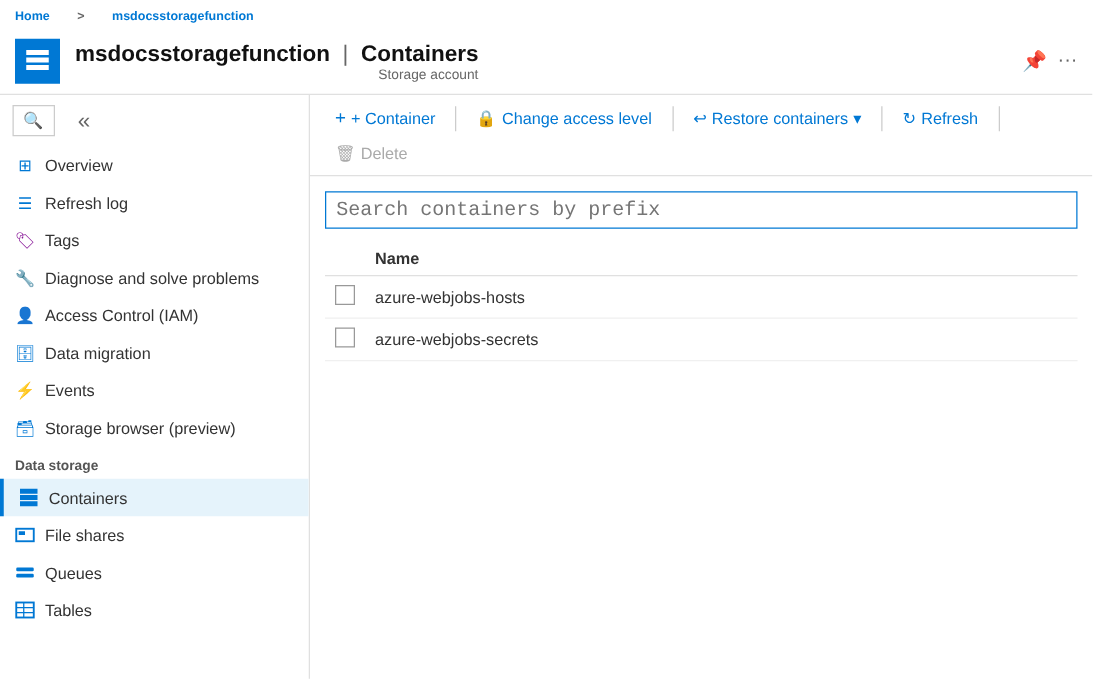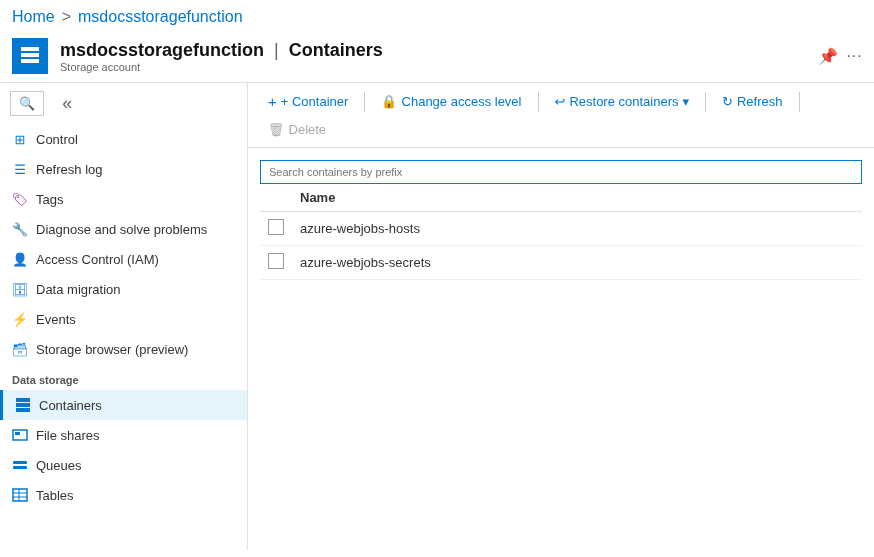--- a/index.html
+++ b/index.html
@@ -1,19 +1,19 @@
 <!DOCTYPE html>
 <html><head>
   <meta charset="utf-8">
   <style>
     * { box-sizing: border-box; margin: 0; padding: 0; }
     body { font-family: 'Segoe UI', sans-serif; font-size: 13px; color: #333; background: #fff; width: 874px; height: 557px; overflow: hidden; }
 
     
-    .breadcrumb { display: flex; align-items: center; padding: 8px 12px; font-size: 16px; color: #0078d4; gap: 7px; }
+    .breadcrumb { display: flex; align-items: center; padding: 8px 12px; font-size: 10px; color: #0078d4; gap: 22px; font-weight: bold; }
     .breadcrumb span { color: #666; }
 
     
     .header { display: flex; align-items: center; padding: 4px 12px 8px 12px; gap: 12px; border-bottom: 1px solid #e0e0e0; }
     .header-icon { width: 36px; height: 36px; background: #0078d4; display: flex; align-items: center; justify-content: center; flex-shrink: 0; }
     .header-icon svg { fill: white; }
     .header-title { font-size: 18px; font-weight: 600; color: #111; }
     .header-divider { color: #666; font-size: 18px; margin: 0 4px; }
     .header-actions { display: flex; align-items: center; gap: 8px; margin-left: auto; }
     .header-pin { color: #666; cursor: pointer; font-size: 16px; }
@@ -38,21 +38,21 @@
     
     .toolbar { display: flex; align-items: center; padding: 6px 12px; gap: 4px; border-bottom: 1px solid #e0e0e0; flex-wrap: wrap; }
     .toolbar-btn { display: flex; align-items: center; gap: 4px; padding: 4px 8px; cursor: pointer; color: #0078d4; font-size: 13px; background: none; border: none; }
     .toolbar-sep { width: 1px; height: 20px; background: #ccc; margin: 0 4px; }
     .toolbar-btn.disabled { color: #aaa; cursor: default; }
 
     
     .content { flex: 1; padding: 12px; overflow-y: auto; }
 
     
-    .container-search { width: 100%; border: 1.5px solid #0078d4; padding: 5px 8px; font-size: 11px; outline: none; color: #888; }
+    .container-search { width: 100%; border: 1.5px solid #0078d4; padding: 5px 8px; font-size: 16px; outline: none; margin-bottom: 10px; color: #888; font-family: Liberation Mono, monospace; }
 
     
     .table { width: 100%; border-collapse: collapse; }
     .table th { text-align: left; padding: 6px 8px; font-weight: 600; font-size: 13px; color: #333; border-bottom: 1px solid #e0e0e0; }
     .table td { padding: 7px 8px; border-bottom: 1px solid #f0f0f0; font-size: 13px; color: #333; }
 
     .row-check { width: 16px; height: 16px; border: 1px solid #999; display: inline-block; flex-shrink: 0; background: #fff; cursor: pointer; }
     .check-cell { width: 30px; }
 
     .highlighted-row td { border: 2px solid #c00; }
@@ -84,41 +84,41 @@
       <rect x="2" y="8" width="18" height="4" fill="white"></rect>
       <rect x="2" y="14" width="18" height="4" fill="white"></rect>
     </svg>
   </div>
   <div>
     <div style="display:flex;align-items:center;gap:6px;">
       <span class="header-title">msdocsstoragefunction</span>
       <span class="header-divider">|</span>
       <span class="header-title">Containers</span>
     </div>
-    <div style="font-size:11px;color:#666;">Storage account</div>
+    <div style="font-size:11px;color:#666;text-align:right;">Storage account</div>
   </div>
   <div class="header-actions">
     <span class="header-pin" title="Pin">📌</span>
     <span class="header-more" title="More">···</span>
   </div>
 </div>
 
 <div class="layout">
 
   <div class="sidebar">
     <div style="display:flex;align-items:center;">
       <div class="search-box">
         <span style="color:#666;font-size:13px;">🔍</span>
       </div>
       <span style="padding:0 8px;color:#666;cursor:pointer;font-size:18px;">«</span>
     </div>
 
     <div class="nav-item">
       <span class="icon icon-blue">⊞</span>
-      <span>Control</span>
+      <span>Overview</span>
     </div>
     <div class="nav-item">
       <span class="icon icon-blue">☰</span>
       <span>Refresh log</span>
     </div>
     <div class="nav-item">
       <span class="icon icon-purple">🏷</span>
       <span>Tags</span>
     </div>
     <div class="nav-item">

